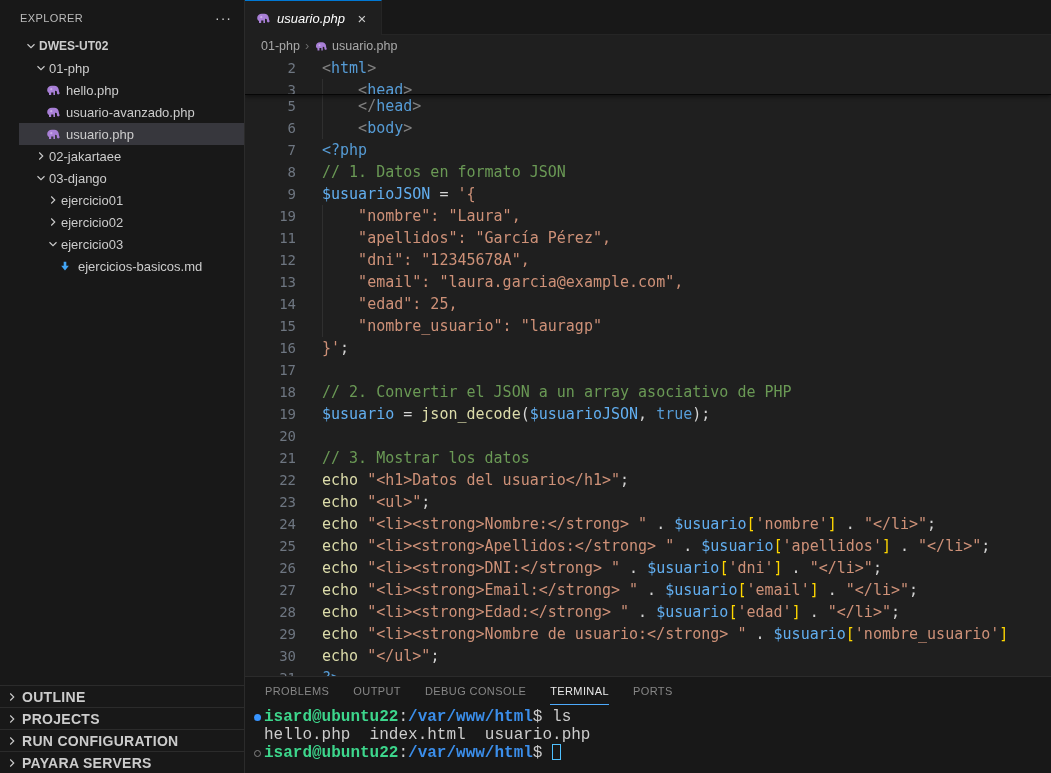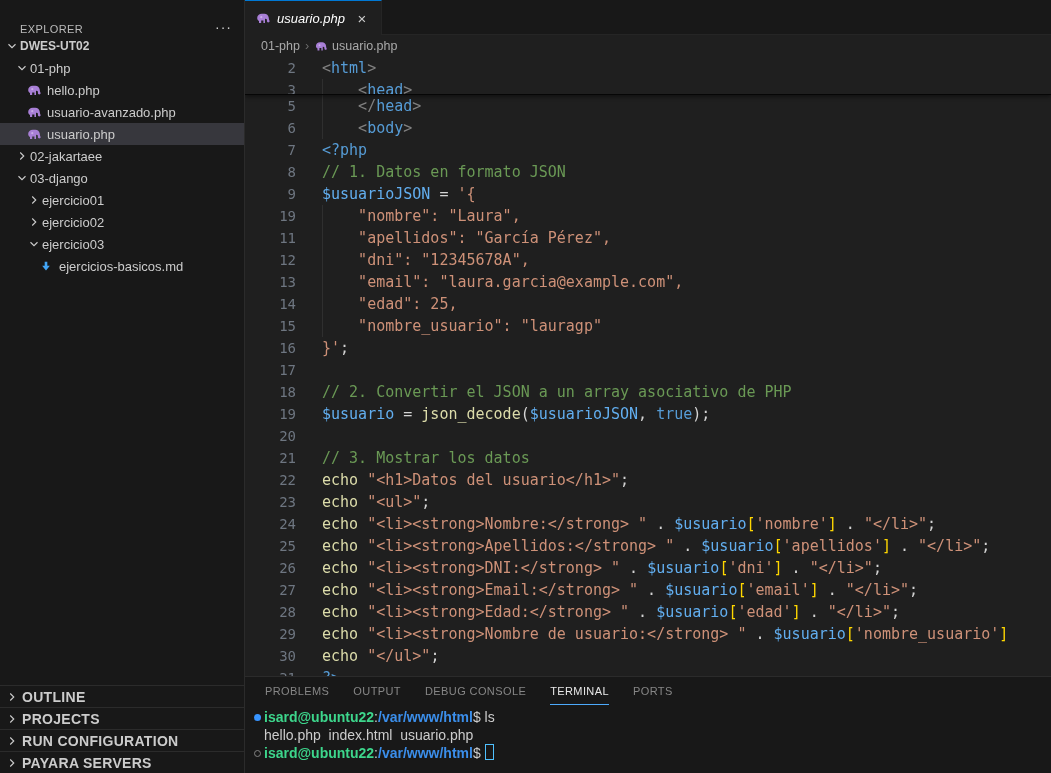--- a/index.html
+++ b/index.html
@@ -3,25 +3,25 @@
 <meta charset="utf-8">
 <style>
   * { margin:0; padding:0; box-sizing:border-box; }
   html,body { width:1051px; height:773px; overflow:hidden; background:#1f1f1f;
               font-family:"Liberation Sans", sans-serif; }
   .app { width:1051px; height:773px; display:flex; background:#1f1f1f; }
 
   
   .sidebar { width:245px; flex:none; background:#181818; border-right:1px solid #2b2b2b;
              display:flex; flex-direction:column; color:#cccccc; }
-  .sb-header { height:35px; flex:none; display:flex; align-items:flex-end;
+  .sb-header { height:35px; flex:none; display:flex; align-items:center;
                padding:0 12px 0 20px;gap:13px; }
   .sb-title { font-size:11px; letter-spacing:.4px; color:#bbbbbb; flex:1; }
   .sb-more { color:#cccccc; font-size:14px; letter-spacing:1px; cursor:pointer; }
-  .tree { flex:1; overflow:hidden; }
+  .tree { flex:1; overflow:hidden;padding-left:19px; }
   .tree-row { height:22px; display:flex; align-items:center; font-size:13px;
               color:#cccccc; cursor:pointer; white-space:nowrap; }
   .tree-row.selected { background:#37373d; }
   .tree-row.root { font-weight:bold; font-size:12px; }
   .lvl0 { padding-left:4px; } .lvl1 { padding-left:14px; }
   .lvl2 { padding-left:26px; } .lvl3 { padding-left:38px; }
   .chev { width:16px; height:16px; flex:none; display:flex; align-items:center;
           justify-content:center; }
   .chev svg { width:14px; height:14px; stroke:#cccccc; stroke-width:1.3; fill:none; }
   .chev.down svg { transform:rotate(90deg); }
@@ -71,22 +71,22 @@
   .tk-fn { color:#dcdcaa; } .tk-kw { color:#569cd6; } .tk-brk { color:#ffd700; }
 
   
   .panel { height:97px; flex:none; background:#181818; border-top:1px solid #2b2b2b;
            display:flex; flex-direction:column; }
   .ptabs { height:28px; flex:none; display:flex; align-items:stretch; gap:24px;
            padding-left:20px; }
   .ptab { font-size:11px; letter-spacing:.4px; color:#868686; display:flex;
           align-items:center; cursor:pointer; border-bottom:1px solid transparent; }
   .ptab.active { color:#e7e7e7; border-bottom:1px solid #4daafc;text-align:right; }
-  .tbody { flex:1; padding:3px 0 0 6px; font-family:Liberation Sans, sans-serif;
-           font-size:14px; color:#cccccc; }
+  .tbody { flex:1; padding:3px 0 0 6px; font-family:Liberation Mono, monospace;
+           font-size:16px; color:#cccccc; }
   .t-line { display:flex; height:18px; line-height:18px; white-space:pre; }
   .t-dec { width:13px; flex:none; display:flex; align-items:center; justify-content:center; }
   .dot { width:7px; height:7px; border-radius:50%; }
   .dot.filled { background:#3794ff; }
   .dot.hollow { border:1px solid #818181; }
   .tg { color:#3dd68c; font-weight:bold; }
   .tb { color:#3b8eea; font-weight:bold; }
   .tw { color:#cccccc; }
   .cursor { display:inline-block; width:9px; height:16px; border:1px solid #4fc1ff;
             vertical-align:-3px; }

